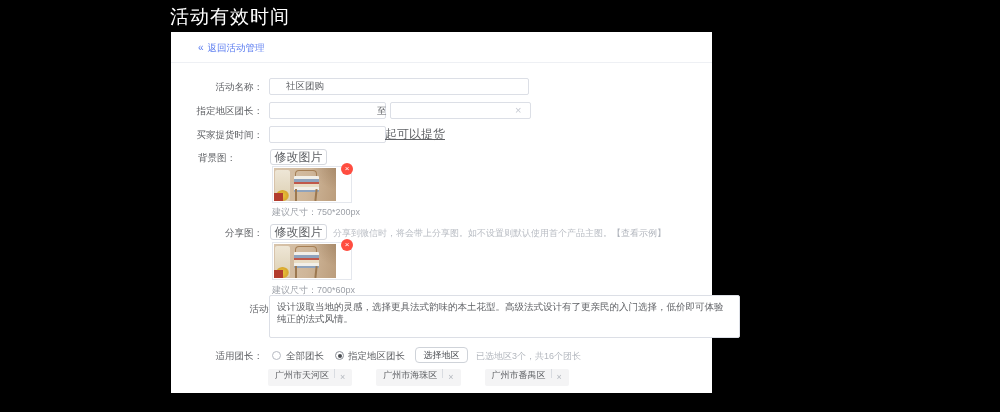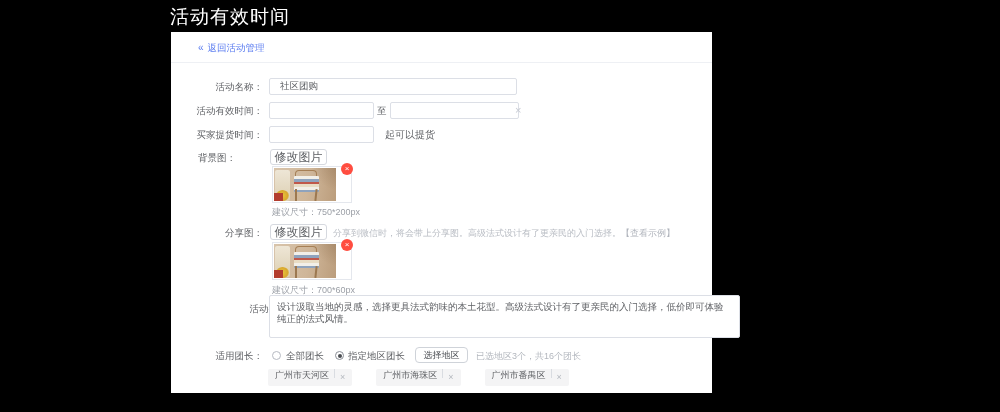--- a/index.html
+++ b/index.html
@@ -8,25 +8,25 @@
   .page-title{position:absolute;left:170px;top:4px;color:#fff;font-size:19px;
               font-family:"Liberation Serif","DejaVu Serif",serif;letter-spacing:1px;}
   .panel{position:absolute;left:171px;top:32px;width:541px;height:361px;background:#fff;}
   .back-link{position:absolute;left:27px;top:10px;font-size:9.5px;color:#5a7cf0;cursor:pointer;}
   .back-link .chev{margin-right:4px;font-size:10px;}
   .hdr-divider{position:absolute;left:0;top:30px;width:100%;height:1px;background:#eef0f4;}
 
   .flabel{position:absolute;left:0;width:92px;text-align:right;color:#606266;
           font-size:9.5px;line-height:17px;white-space:nowrap;}
   .tinput{position:absolute;height:15px;border:1px solid #dcdfe6;border-radius:2px;
-          font-size:9.5px;color:#606266;padding:0 10px;outline:none;background:#fff;
+          font-size:9.5px;color:#606266;padding:0 16px;outline:none;background:#fff;
           font-family:"Liberation Sans","DejaVu Sans",sans-serif;}
   .sep{position:absolute;font-size:9.5px;color:#606266;line-height:17px;}
   .clear-x{position:absolute;font-size:11px;color:#c6cad2;line-height:17px;cursor:pointer;}
-  .suffix{position:absolute;font-size:10px;color:#606266;line-height:17px;}
+  .suffix{position:absolute;font-size:12px;color:#606266;line-height:17px;text-decoration:underline;}
 
   .mini-btn{position:absolute;width:57px;height:16px;border:1px solid #d6d9df;border-radius:3px;
             background:#fff;color:#606266;font-size:12px;line-height:14px;text-align:center;
             cursor:pointer;box-sizing:border-box;
             font-family:"Liberation Sans","DejaVu Sans",sans-serif;}
   .hint{position:absolute;font-size:9px;color:#b9bdc4;line-height:12px;}
   .example{color:#b0b4bc;cursor:pointer;}
   .size-hint{position:absolute;font-size:9px;color:#9b9fa6;}
 
   .thumb{position:absolute;left:101px;width:80px;height:37px;border:1px solid #e4e7ed;
@@ -79,21 +79,21 @@
 
   <div class="panel">
     <div class="back-link">
       <span class="chev">«</span><span>返回活动管理</span>
     </div>
     <div class="hdr-divider"></div>
 
     <div class="flabel" style="top:46px;">活动名称：</div>
     <input class="tinput" style="left: 98px; top: 46px; width: 226px;" value="社区团购">
 
-    <div class="flabel" style="top:70px;">活动有效时间：</div>
+    <div class="flabel" style="top:70px;">指定地区团长：</div>
     <input class="tinput" style="left: 98px; top: 70px; width: 83px;" value="">
     <div class="sep" style="left:206px;top:70px;">至</div>
     <input class="tinput" style="left: 219px; top: 70px; width: 107px;" value="">
     <div class="clear-x" style="left:344px;top:70px;">×</div>
 
     <div class="flabel" style="top:94px;">买家提货时间：</div>
     <input class="tinput" style="left: 98px; top: 94px; width: 83px;" value="">
     <div class="suffix" style="left:214px;top:94px;">起可以提货</div>
 
     <div class="flabel" style="top:117px;text-align:center;">背景图：</div>
@@ -108,21 +108,21 @@
         <div class="leg2"></div>
         <div class="flowers"></div>
         <div class="redcorner"></div>
       </div>
     </div>
     <div class="badge" style="left:170px;top:131px;">×</div>
     <div class="size-hint" style="left:101px;top:174px;">建议尺寸：750*200px</div>
 
     <div class="flabel" style="top:192px;">分享图：</div>
     <div class="mini-btn" style="left:99px;top:192px;">修改图片</div>
-    <div class="hint" style="left:162px;top:195px;"><span>分享到微信时，将会带上分享图。高级法式设计有了更亲民的入门选择。</span><span class="example">【查看示例】</span></div>
+    <div class="hint" style="left:162px;top:195px;"><span>分享到微信时，将会带上分享图。如不设置则默认使用首个产品主图。</span><span class="example">【查看示例】</span></div>
     <div class="thumb" style="top:210px;height:38px;">
       <div class="photo">
         <div class="wall"></div>
         <div class="curtain"></div>
         <div class="chairback"></div>
         <div class="stack"></div>
         <div class="leg1"></div>
         <div class="leg2"></div>
         <div class="flowers"></div>
         <div class="redcorner"></div>

